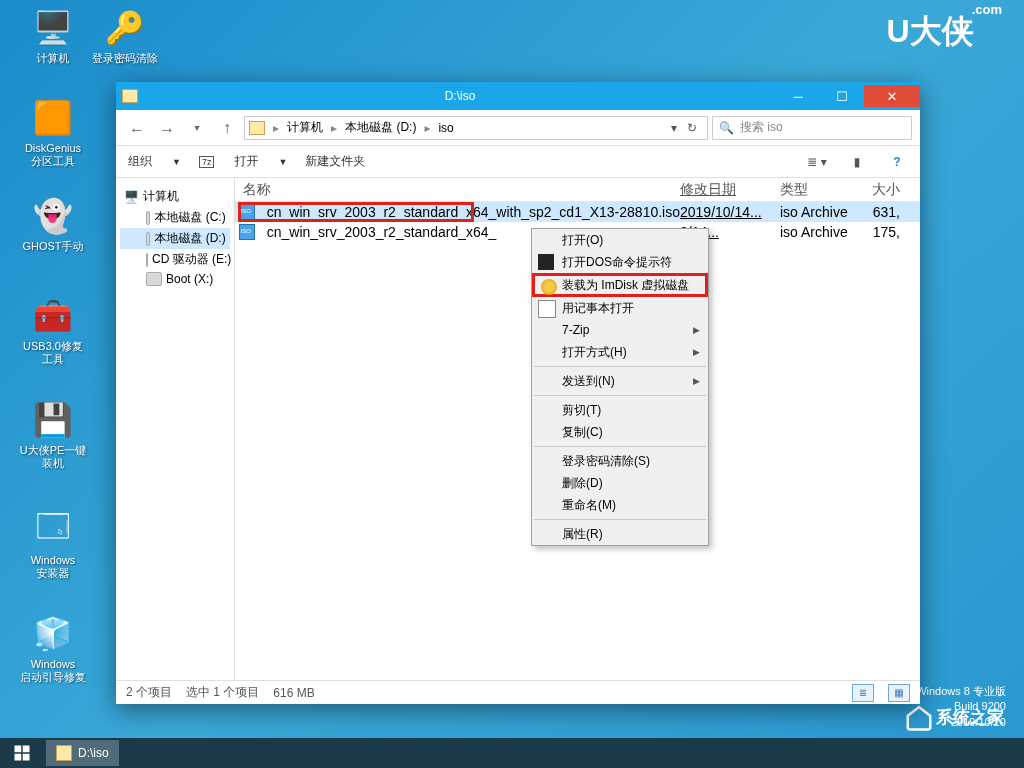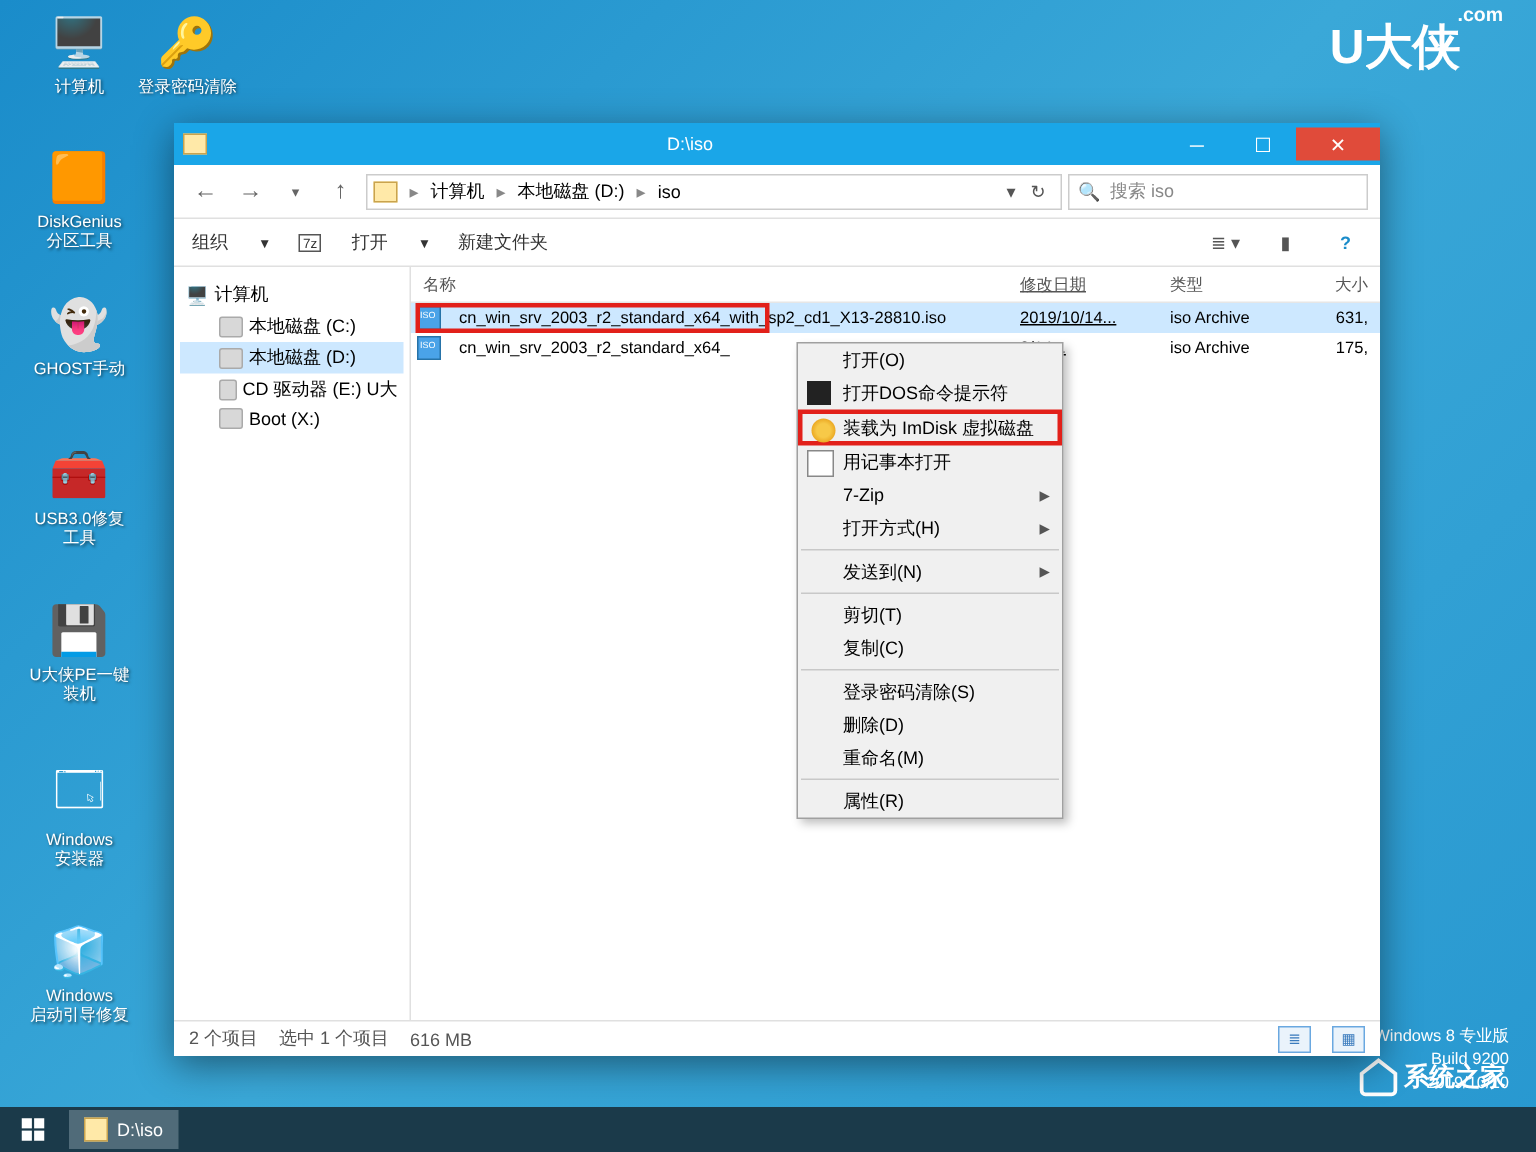--- a/index.html
+++ b/index.html
@@ -43,26 +43,26 @@
 .toolbar .sp{flex:1;}
 .toolbar .tib{display:flex;align-items:center;gap:20px;}
 .toolbar .iconbtn{width:22px;height:20px;display:flex;align-items:center;justify-content:center;color:#555;}
 .body { flex:1; display:flex; min-height:0;}
 .tree { width:158px; border-right:1px solid #e0e0e0; padding:8px 4px; font-size:12px; overflow:hidden;}
 .tree .it{display:flex;align-items:center;gap:4px;padding:2px 4px;white-space:nowrap;}
 .tree .lv1{padding-left:4px;}
 .tree .lv2{padding-left:26px;}
 .tree .dico{width:16px;height:14px;background:#d8d8d8;border:1px solid #aaa;border-radius:2px;}
 .tree .sel{background:#cde8ff;}
-.list { flex:1; position:relative; font-size:11px; }
+.list { flex:1; position:relative; font-size:14px; }
 .cols { height:24px; border-bottom:1px solid #e6e6e6; display:flex; align-items:center; color:#555; }
 .col-name{flex:1; padding-left:8px;}
 .col-date{width:100px;text-decoration:underline;}
 .col-type{width:90px;}
-.col-size{width:50px; padding-right:8px; text-align:right;}
+.col-size{width:50px; padding-right:20px; text-align:right;}
 .row { height:20px; display:flex; align-items:center; }
 .row.sel{ background:#cde8ff; }
 .row .fi{width:16px;height:16px;background:#4aa3e8;border:1px solid #2673a8;margin:0 4px;position:relative;}
 .row .fi::before{content:"ISO";position:absolute;font-size:6px;color:#fff;left:1px;top:3px;}
 .hl-box{border:3px solid #e2201a;position:absolute;pointer-events:none;}
 .statusbar{height:24px;border-top:1px solid #e0e0e0;font-size:12px;display:flex;align-items:center;padding:0 10px;gap:14px;color:#555;}
 .statusbar .sp{flex:1;}
 .statusbar .vbtn{width:22px;height:18px;border:1px solid #6aa8e0;display:flex;align-items:center;justify-content:center;font-size:10px;color:#3a7bbd; background:#eaf3fb;}
 
 

